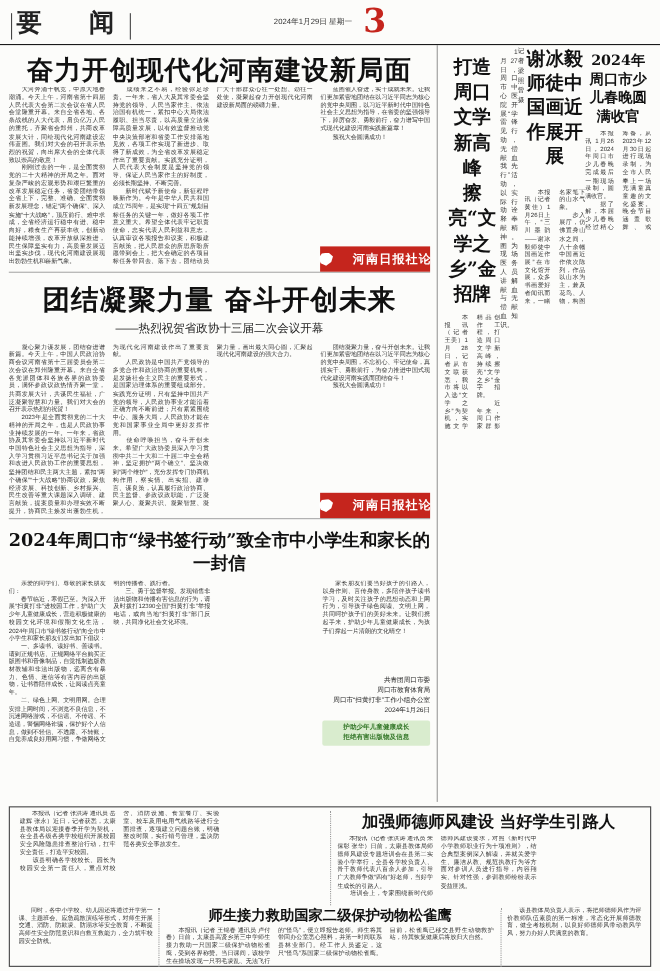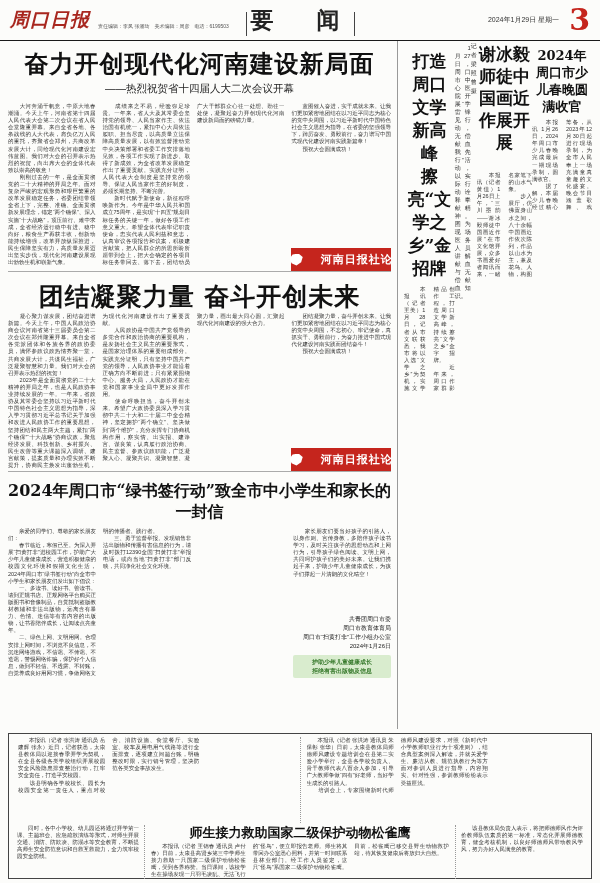--- a/index.html
+++ b/index.html
@@ -91,62 +91,58 @@
 .bmid .bh3{font-size:13px;line-height:16px;margin:0 0 2px}
 .bmid .bodyband{height:36px}
 .bside.bt{height:auto}
 </style>
 </head>
 <body>
 
 <div class="page">
 
   <header class="masthead">
-    <div class="mh-left">
-      <span class="logo">周口日报</span>
-      <span class="staff">责任编辑：李凤 张潘琦　美术编辑：周彦　电话：6199503</span>
-    </div>
     <div class="mh-center">
       <span class="vbar"></span>
       <span class="section-title">要　闻</span>
       <span class="vbar"></span>
     </div>
     <div class="mh-right">
       <span class="dateline">2024年1月29日 星期一</span>
       <span class="pageno">3</span>
     </div>
   </header>
 
   <div class="main">
 
     <section class="leftsec">
 
       <article class="a1">
         <h1 class="h-main">奋力开创现代化河南建设新局面</h1>
-        <div class="subtitle">——热烈祝贺省十四届人大二次会议开幕</div>
         <div class="bodywrap bodyband">
           <div class="bt cols3 mainbt">　　大河奔涌千帆竞，中原大地春潮涌。今天上午，河南省第十四届人民代表大会第二次会议在省人民会堂隆重开幕。来自全省各地、各条战线的人大代表，肩负亿万人民的重托，齐聚省会郑州，共商改革发展大计，同绘现代化河南建设宏伟蓝图。我们对大会的召开表示热烈的祝贺，向出席大会的全体代表致以崇高的敬意！
 　　刚刚过去的一年，是全面贯彻党的二十大精神的开局之年。面对复杂严峻的宏观形势和艰巨繁重的改革发展稳定任务，省委团结带领全省上下，完整、准确、全面贯彻新发展理念，锚定“两个确保”、深入实施“十大战略”，顶压前行、难中求成，全省经济运行稳中有进、稳中向好，粮食生产再获丰收，创新动能持续增强，改革开放纵深推进，民生保障坚实有力，高质量发展迈出坚实步伐，现代化河南建设展现出勃勃生机和崭新气象。
 　　成绩来之不易，经验弥足珍贵。一年来，省人大及其常委会坚持党的领导、人民当家作主、依法治国有机统一，紧扣中心大局依法履职、担当尽责，以高质量立法保障高质量发展，以有效监督推动党中央决策部署和省委工作安排落地见效，各项工作实现了新进步、取得了新成效，为全省改革发展稳定作出了重要贡献。实践充分证明，人民代表大会制度是坚持党的领导、保证人民当家作主的好制度，必须长期坚持、不断完善。
 　　新时代赋予新使命，新征程呼唤新作为。今年是中华人民共和国成立75周年，是实现“十四五”规划目标任务的关键一年，做好各项工作意义重大。希望全体代表牢记职责使命，忠实代表人民利益和意志，认真审议各项报告和议案，积极建言献策，把人民群众的所思所盼所愿带到会上，把大会确定的各项目标任务带回去、落下去，团结动员广大干部群众心往一处想、劲往一处使，凝聚起奋力开创现代化河南建设新局面的磅礴力量。</div>
           <div class="col4">
             <div class="bt">　　蓝图催人奋进，实干成就未来。让我们更加紧密地团结在以习近平同志为核心的党中央周围，以习近平新时代中国特色社会主义思想为指导，在省委的坚强领导下，踔厉奋发、勇毅前行，奋力谱写中国式现代化建设河南实践新篇章！
 　　预祝大会圆满成功！</div>
             <div class="badge">
               <span class="badge-shape"></span>
               <span>河南日报社论</span>
             </div>
           </div>
         </div>
       </article>
 
       <div class="hr"></div>
 
       <article class="a2">
         <h1 class="h-main">团结凝聚力量 奋斗开创未来</h1>
+        <div class="subtitle">——热烈祝贺省政协十三届二次会议开幕</div>
         <div class="bodywrap bodyband">
           <div class="bt cols3 mainbt">　　凝心聚力谋发展，团结奋进谱新篇。今天上午，中国人民政治协商会议河南省第十三届委员会第二次会议在郑州隆重开幕。来自全省各党派团体和各族各界的政协委员，满怀参政议政热情齐聚一堂，共商发展大计，共谋民生福祉，广泛凝聚智慧和力量。我们对大会的召开表示热烈的祝贺！
 　　2023年是全面贯彻党的二十大精神的开局之年，也是人民政协事业持续发展的一年。一年来，省政协及其常委会坚持以习近平新时代中国特色社会主义思想为指导，深入学习贯彻习近平总书记关于加强和改进人民政协工作的重要思想，坚持团结和民主两大主题，紧扣“两个确保”“十大战略”协商议政，聚焦经济发展、科技创新、乡村振兴、民生改善等重大课题深入调研、建言献策，提案质量和办理实效不断提升，协商民主焕发出蓬勃生机，为现代化河南建设作出了重要贡献。
 　　人民政协是中国共产党领导的多党合作和政治协商的重要机构，是发扬社会主义民主的重要形式，是国家治理体系的重要组成部分。实践充分证明，只有坚持中国共产党的领导，人民政协事业才能沿着正确方向不断前进；只有紧紧围绕中心、服务大局，人民政协才能在党和国家事业全局中更好发挥作用。
 　　使命呼唤担当，奋斗开创未来。希望广大政协委员深入学习贯彻中共二十大和二十届二中全会精神，坚定拥护“两个确立”、坚决做到“两个维护”，充分发挥专门协商机构作用，察实情、出实招、建诤言、谋良策，认真履行政治协商、民主监督、参政议政职能，广泛凝聚人心、凝聚共识、凝聚智慧、凝聚力量，画出最大同心圆，汇聚起现代化河南建设的强大合力。</div>
           <div class="col4">
             <div class="bt">　　团结凝聚力量，奋斗开创未来。让我们更加紧密地团结在以习近平同志为核心的党中央周围，不忘初心、牢记使命，真抓实干、勇毅前行，为奋力推进中国式现代化建设河南实践而团结奋斗！
 　　预祝大会圆满成功！</div>
             <div class="badge">
               <span class="badge-shape"></span>
@@ -240,20 +236,21 @@
   <div class="bbox">
     <div class="brow-top">
       <article class="bhalf">
         <div class="bodyband">
           <div class="bt cols3">　　本报讯（记者 张洪涛 通讯员 岳建辉 张永）近日，记者获悉，太康县教体局以迎接春季开学为契机，在全县各级各类学校组织开展校园安全风险隐患排查整治行动，扛牢安全责任，打造平安校园。
 　　该县明确各学校校长、园长为校园安全第一责任人，重点对校舍、消防设施、食堂餐厅、实验室、校车及用电用气线路等进行全面排查，逐项建立问题台账，明确整改时限，实行销号管理，坚决防范各类安全事故发生。</div>
         </div>
       </article>
       <div class="bdiv"></div>
       <article class="bhalf">
+        <h3 class="bh3">加强师德师风建设 当好学生引路人</h3>
         <div class="bodyband">
           <div class="bt cols3">　　本报讯（记者 张洪涛 通讯员 朱保彰 张华）日前，太康县教体局师德师风建设专题培训会在县第二实验小学举行，全县各学校负责人、骨干教师代表八百余人参加，引导广大教师争做“四有”好老师，当好学生成长的引路人。
 　　培训会上，专家围绕新时代师德师风建设要求，对照《新时代中小学教师职业行为十项准则》，结合典型案例深入解读，并就关爱学生、廉洁从教、规范执教行为等方面对参训人员进行指导，内容翔实、针对性强，参训教师纷纷表示受益匪浅。</div>
         </div>
       </article>
     </div>
     <div class="brow-bottom">
       <div class="bside bt">　　同时，各中小学校、幼儿园还将通过开学第一课、主题班会、应急疏散演练等形式，对师生开展交通、消防、防欺凌、防溺水等安全教育，不断提高师生安全防范意识和自救互救能力，全力筑牢校园安全防线。</div>
       <div class="bdiv"></div>
       <article class="bmid">

